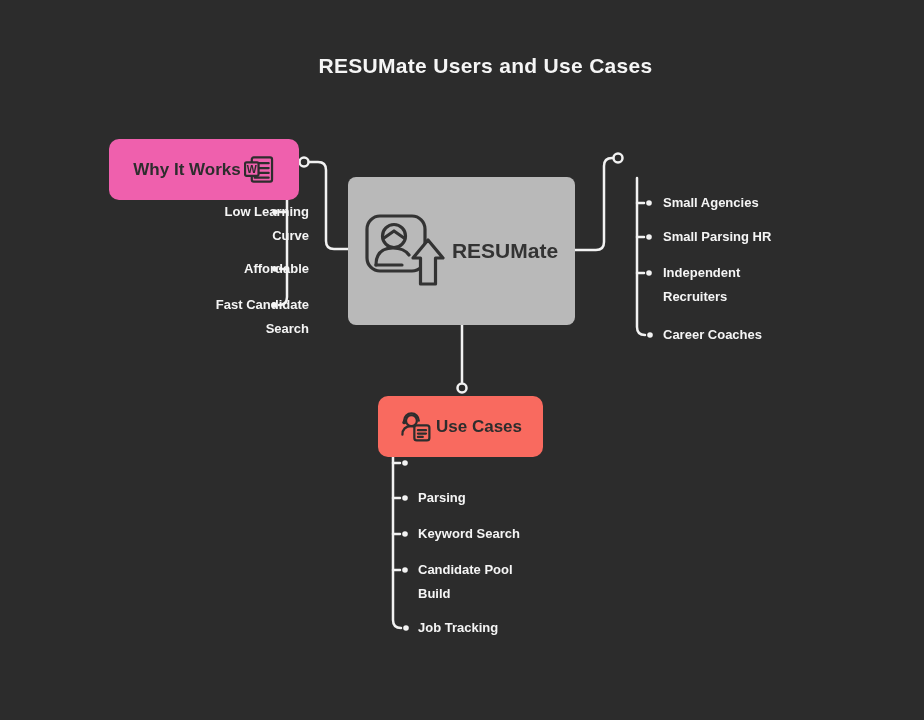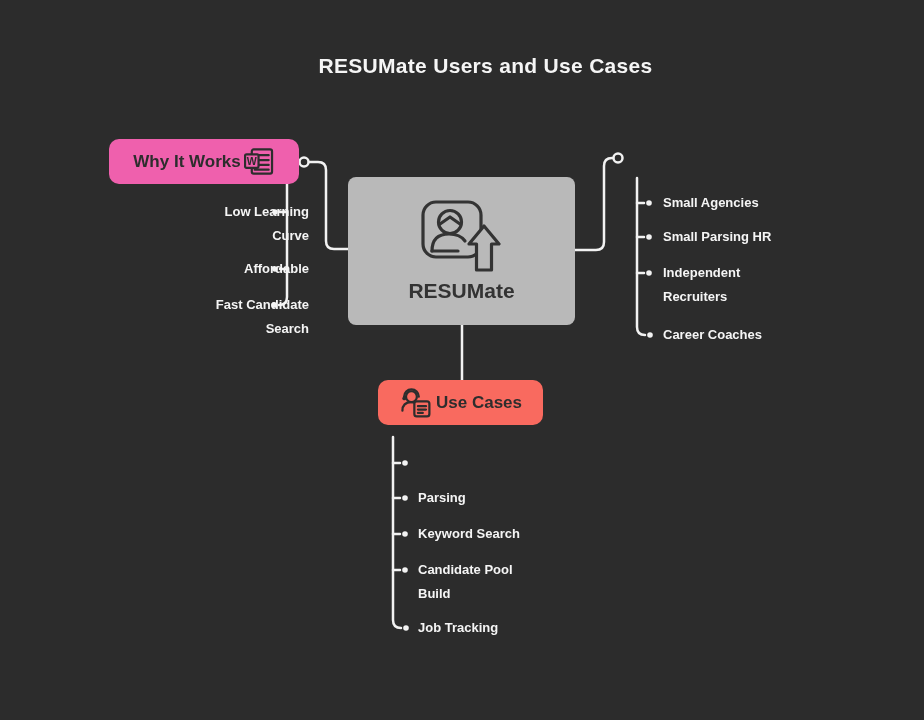--- a/index.html
+++ b/index.html
@@ -16,26 +16,26 @@
   body{font-family:"Liberation Sans",sans-serif;}
   .canvas{position:relative;width:924px;height:720px;background:var(--bg);overflow:hidden;padding-left:47px;}
   .title{position:absolute;top:54px;left:0;width:100%;text-align:center;
          font-size:21px;font-weight:700;color:var(--white-text);letter-spacing:.3px;}
   svg.connectors{position:absolute;left:0;top:0;pointer-events:none;}
   .connectors path{stroke:var(--line);stroke-width:2.5;fill:none;stroke-linecap:round;}
   .connectors circle.port{fill:var(--bg);stroke:var(--line);stroke-width:2.5;}
   .connectors circle.enddot{fill:var(--line);stroke:none;}
   .node{position:absolute;display:flex;align-items:center;justify-content:center;
         box-sizing:border-box;border-radius:10px;font-weight:700;color:var(--dark);cursor:pointer;}
-  .branch{height:45px;padding:0 12px;gap:3px;font-size:17px;}
+  .branch{height:61px;padding:0 12px;gap:3px;font-size:17px;}
   .node-pink{background:var(--pink);left:109px;top:139px;width:190px;}
   .node-orange{background:var(--orange);left:625px;top:133px;width:167px;}
-  .node-coral{background:var(--coral);left:378px;top:380px;width:165px;text-align:center;}
+  .node-coral{background:var(--coral);left:378px;top:396px;width:165px;text-align:center;}
   .central{background:var(--gray);left:348px;top:177px;width:227px;height:148px;
-           border-radius:8px;flex-direction:column;gap:5px;font-size:21px;color:#333;}
+           border-radius:8px;gap:5px;font-size:21px;color:#333;}
   .nicon{flex:0 0 auto;display:block;}
   .icon-stroke{stroke:var(--dark);fill:none;stroke-width:2.3;stroke-linecap:round;stroke-linejoin:round;}
   .central-stroke{stroke:#333;fill:none;stroke-width:3.2;stroke-linecap:round;stroke-linejoin:round;}
   .item{position:absolute;font-size:13px;font-weight:700;line-height:24px;
         color:var(--white-text);white-space:pre-line;cursor:pointer;}
   .ra{text-align:right;}
   svg text{font-family:"Liberation Sans",sans-serif;font-weight:700;}
 </style>
 </head>
 <body>

